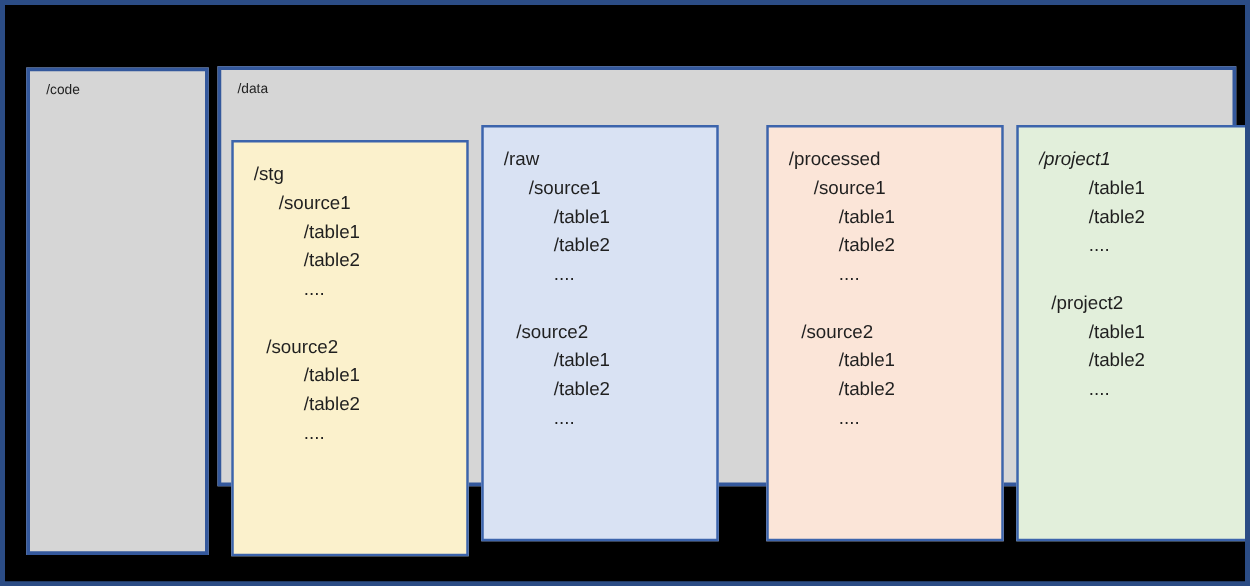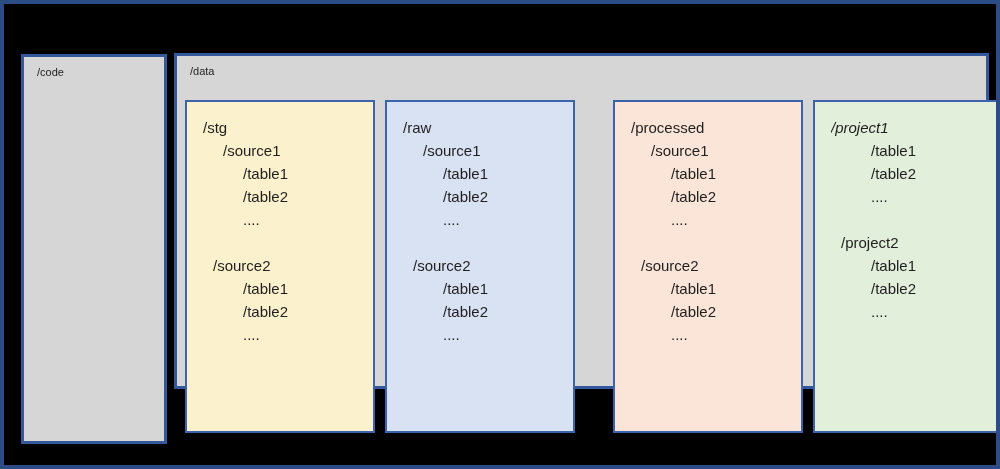--- a/index.html
+++ b/index.html
@@ -71,21 +71,21 @@
 
 <div class="stage">
 
   <div class="panel code-panel">
     <div class="panel-label">/code</div>
   </div>
 
   <div class="panel data-panel">
     <div class="panel-label">/data</div>
     <div class="folders" id="folders">
-        <div class="folder-box" style="background: rgb(251, 241, 204);">
+        <div class="folder-box" style="background: rgb(251, 241, 204); margin-top: 12px;">
           <div class="line" style="padding-left: 0px;">/stg</div>
           <div class="line" style="padding-left: 20px;">/source1</div>
           <div class="line" style="padding-left: 40px;">/table1</div>
           <div class="line" style="padding-left: 40px;">/table2</div>
           <div class="line" style="padding-left: 40px;">....</div>
           <div class="line" style="padding-left: 0px;"></div>
           <div class="line" style="padding-left: 10px;">/source2</div>
           <div class="line" style="padding-left: 40px;">/table1</div>
           <div class="line" style="padding-left: 40px;">/table2</div>
           <div class="line" style="padding-left: 40px;">....</div>

